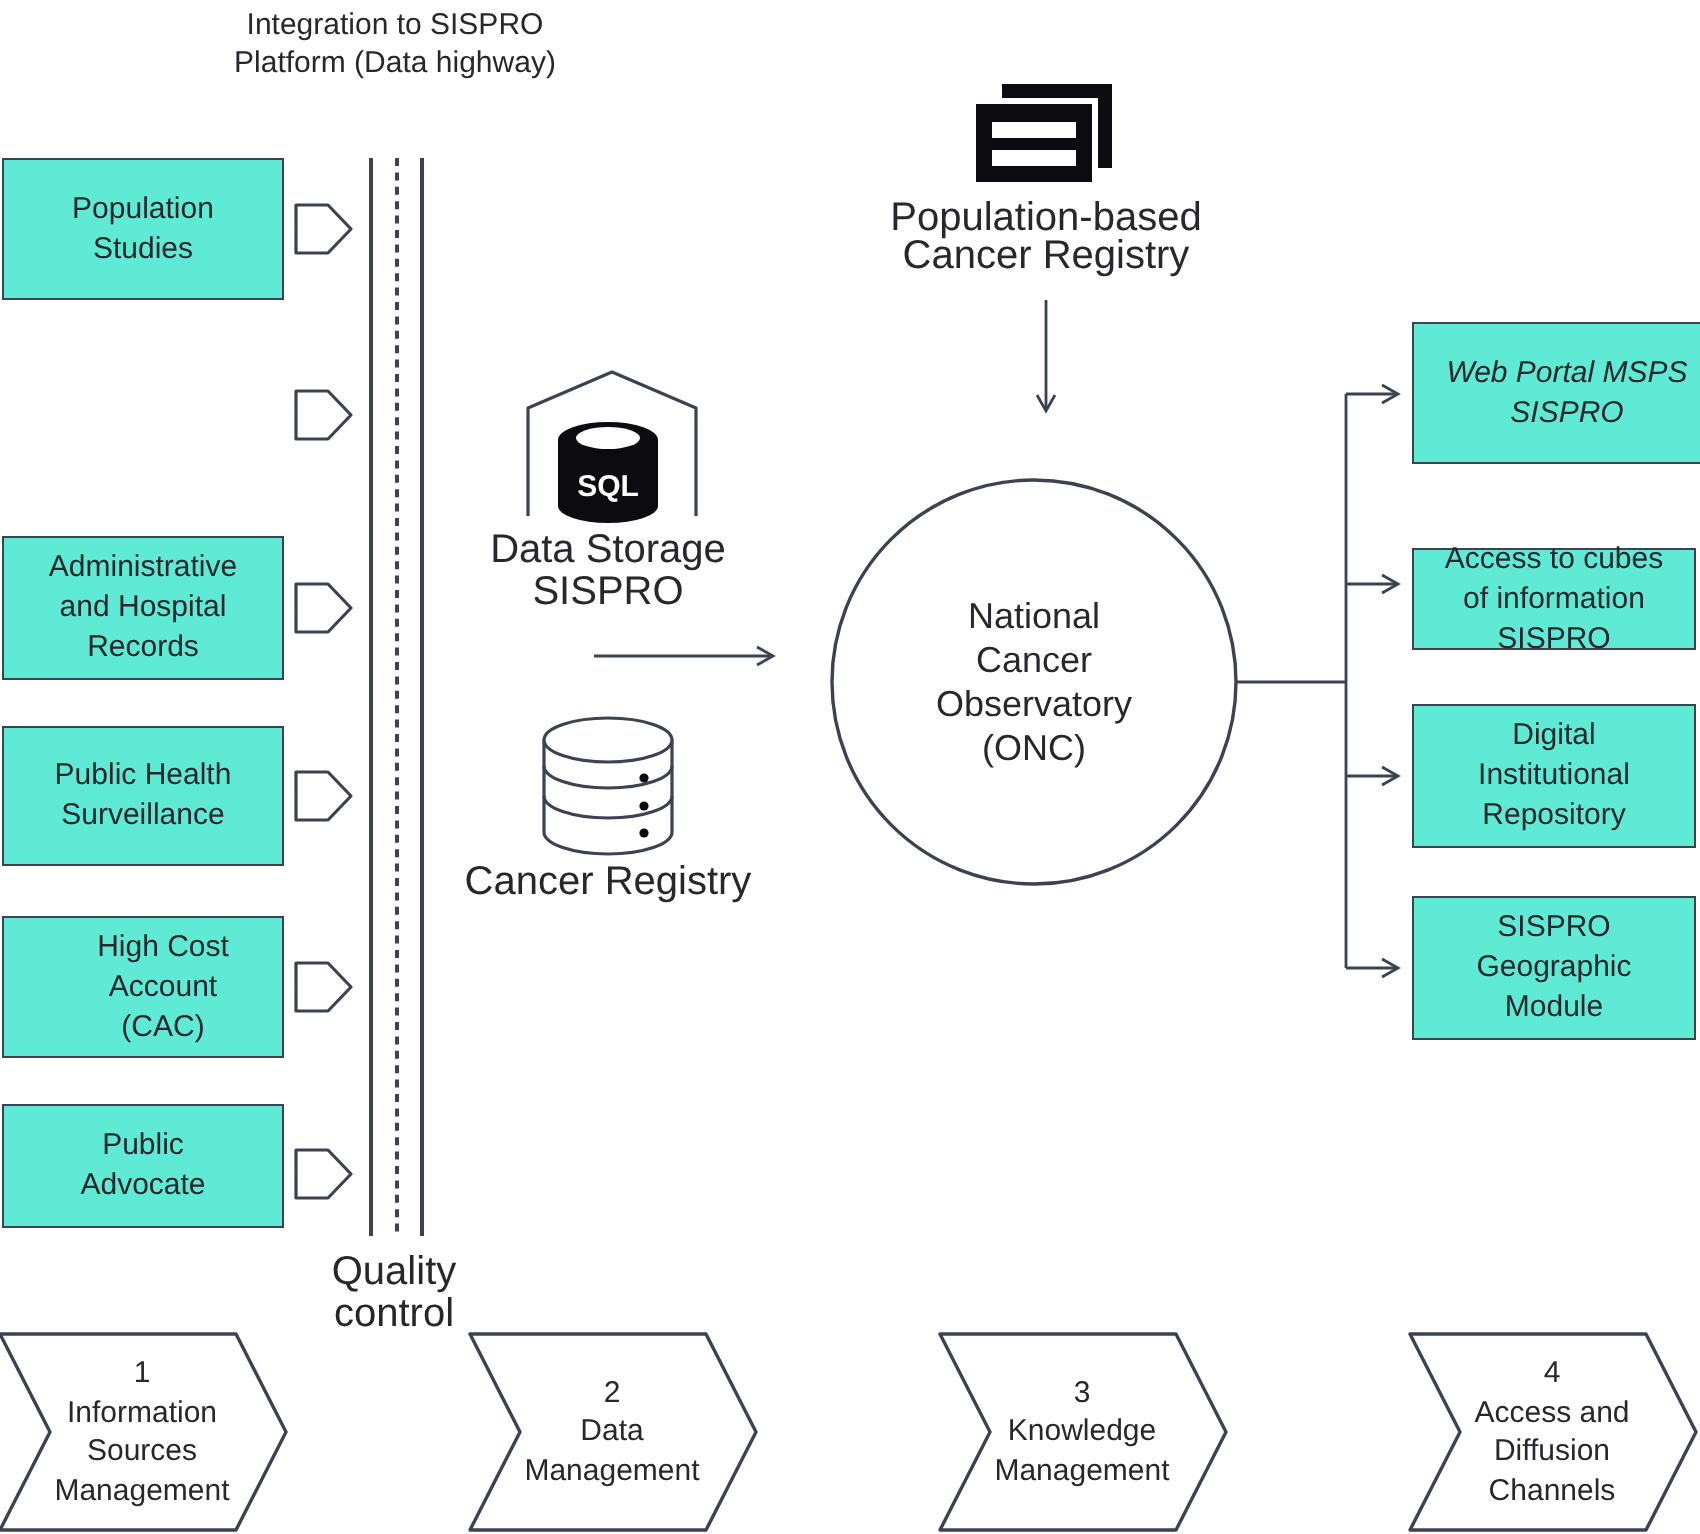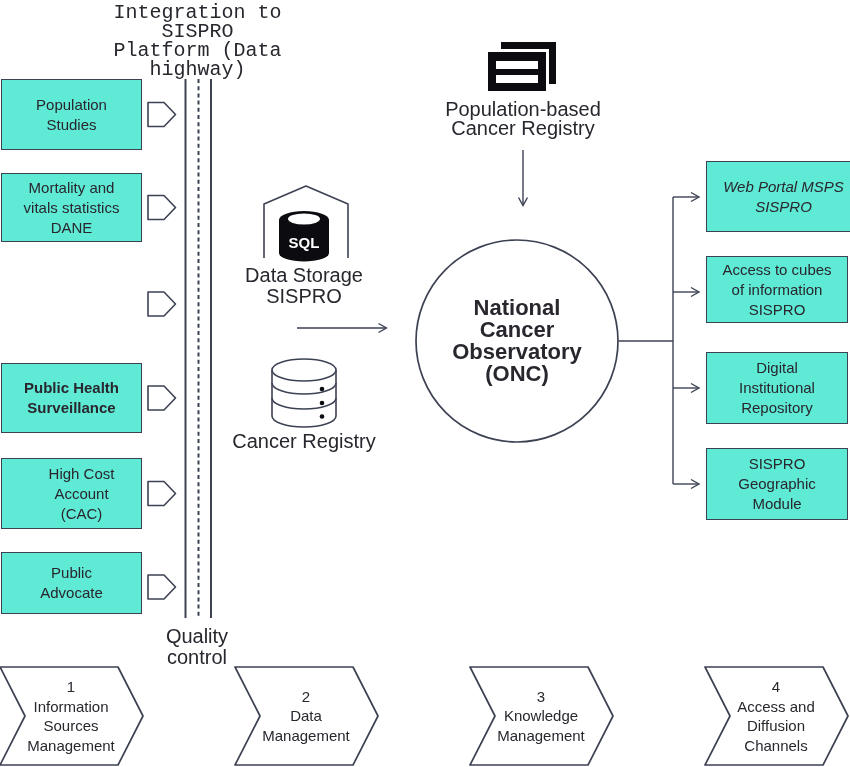--- a/index.html
+++ b/index.html
@@ -12,22 +12,22 @@
     position:absolute;box-sizing:border-box;background:#5eead4;
     border:1.5px solid #3d4253;
     display:flex;align-items:center;justify-content:center;
     text-align:center;white-space:pre-line;
     font-size:15px;line-height:20px;z-index:2;
   }
   .lbl{
     position:absolute;text-align:center;white-space:pre-line;
     font-size:20px;line-height:20px;z-index:2;
   }
-  .title{font-size:20px;line-height:19px;font-weight:500;font-family:Liberation Mono, monospace;}
-  .onc-label{font-weight:bold;font-size:22px;line-height:22px;}
+  .title{font-size:15px;line-height:19px;font-weight:500;}
+  .onc-label{font-weight:normal;font-size:18px;line-height:22px;}
   .step-text{
     position:absolute;display:flex;flex-direction:column;align-items:center;justify-content:center;
     text-align:center;white-space:pre-line;font-size:15px;line-height:19.5px;z-index:2;
   }
 </style>
 </head>
 <body>
 
 <div class="stage">
 
@@ -106,24 +106,24 @@
       <polygon points="470,667 588,667 613,716 588,765 470,765 495,716"></polygon>
       <polygon points="705,667 823,667 848,716 823,765 705,765 730,716"></polygon>
     </g>
   </svg>
 
   <div class="lbl title" style="left:85px;top:3px;width:225px;">Integration to SISPRO
 Platform (Data highway)</div>
 
   <div class="box" style="left:1px;top:79px;width:141px;height:71px;">Population
 Studies</div>
-  <div class="box" style="left:1px;top:173px;width:141px;height:69px;">Mortality and
-vitals statistics
-DANE</div>
-  <div class="box" style="left:1px;top:363px;width:141px;height:70px;font-weight:bold;">Public Health
+  <div class="box" style="left:1px;top:268px;width:141px;height:72px;">Administrative
+and Hospital
+Records</div>
+  <div class="box" style="left:1px;top:363px;width:141px;height:70px;">Public Health
 Surveillance</div>
   <div class="box" style="left:1px;top:458px;width:141px;height:71px;padding-left:20px;">High Cost
 Account
 (CAC)</div>
   <div class="box" style="left:1px;top:552px;width:141px;height:62px;">Public
 Advocate</div>
 
   <div class="lbl" style="left:152px;top:626px;width:90px;line-height:21px;">Quality
 control</div>
 
@@ -134,21 +134,21 @@
   <div class="lbl" style="left:438px;top:100px;width:170px;line-height:19px;">Population-based
 Cancer Registry</div>
 
   <div class="lbl onc-label" style="left:437px;top:297px;width:160px;">National
 Cancer
 Observatory
 (ONC)</div>
 
   <div class="box" style="left:706px;top:161px;width:155px;height:71px;font-style:italic;">Web Portal MSPS
 SISPRO</div>
-  <div class="box" style="left:706px;top:256px;width:142px;height:67px;">Access to cubes
+  <div class="box" style="left:706px;top:274px;width:142px;height:51px;">Access to cubes
 of information
 SISPRO</div>
   <div class="box" style="left:706px;top:352px;width:142px;height:72px;">Digital
 Institutional
 Repository</div>
   <div class="box" style="left:706px;top:448px;width:142px;height:72px;">SISPRO
 Geographic
 Module</div>
 
   <div class="step-text" style="left:16px;top:671px;width:110px;height:90px;">

